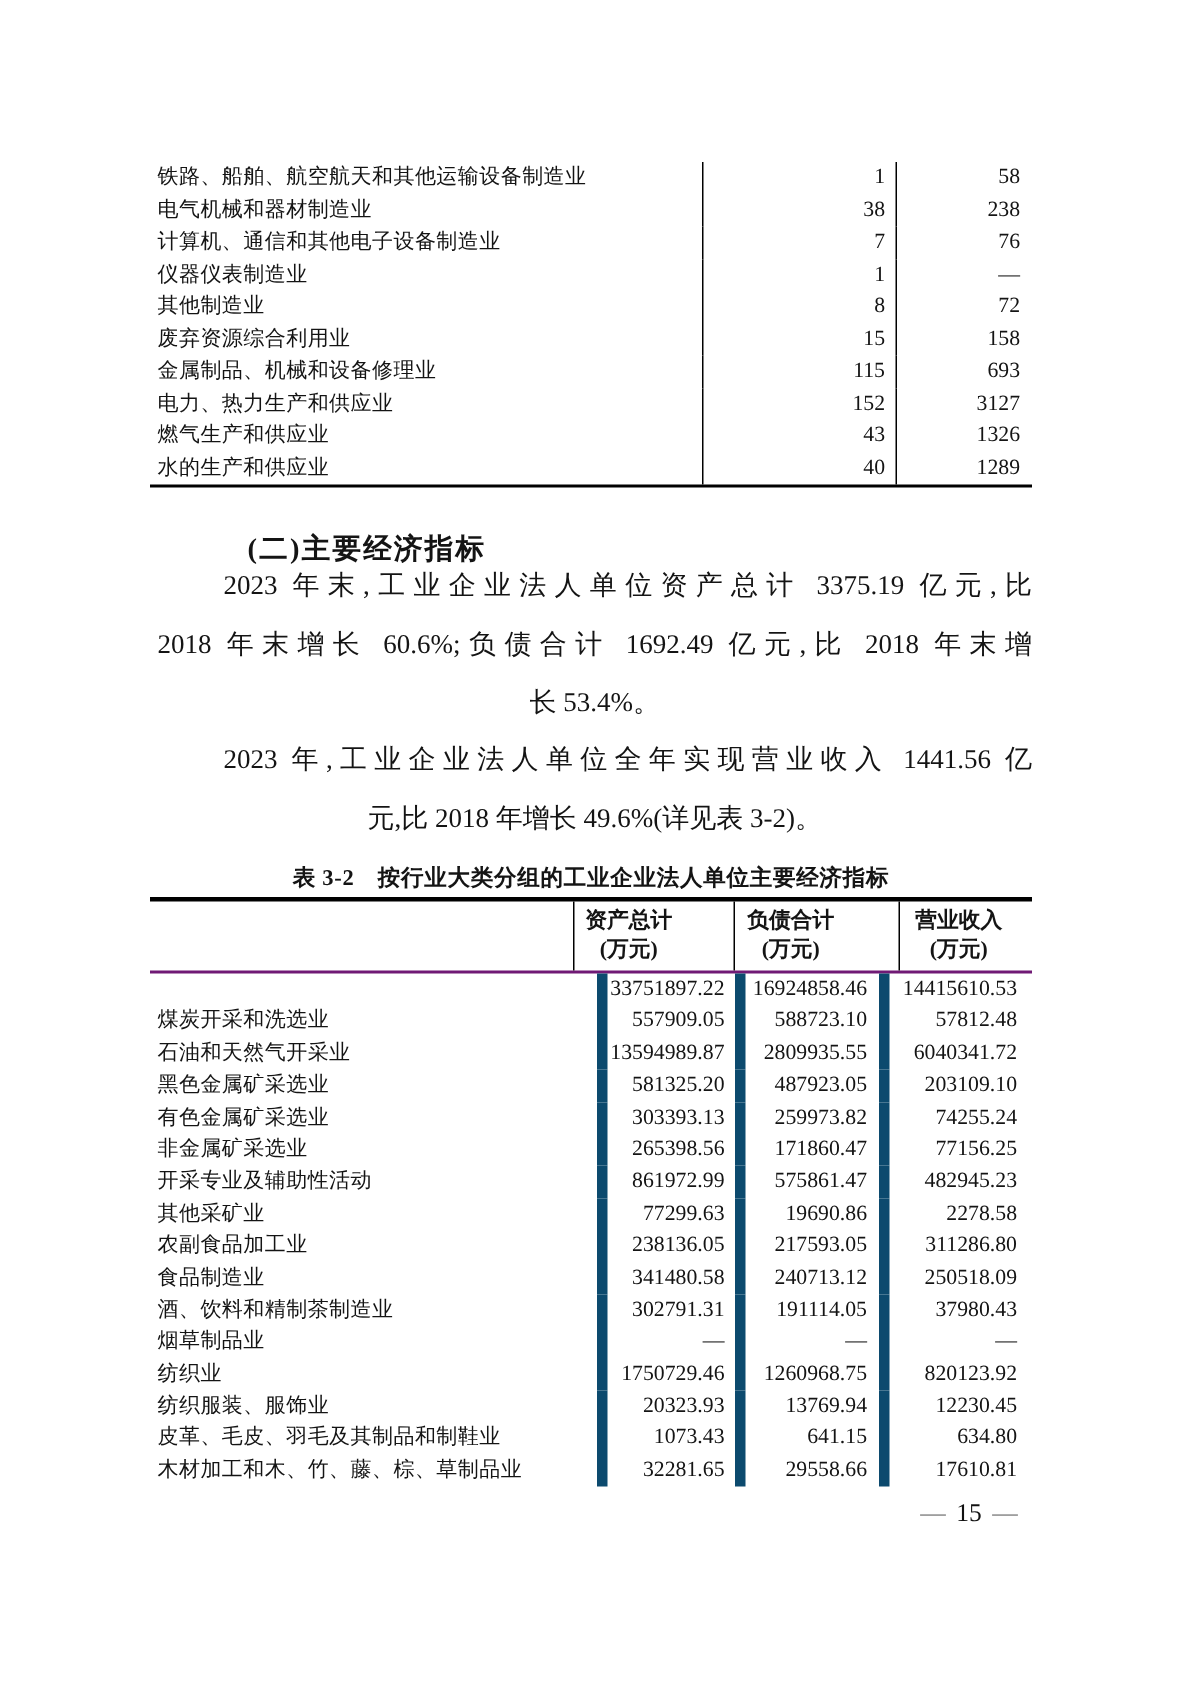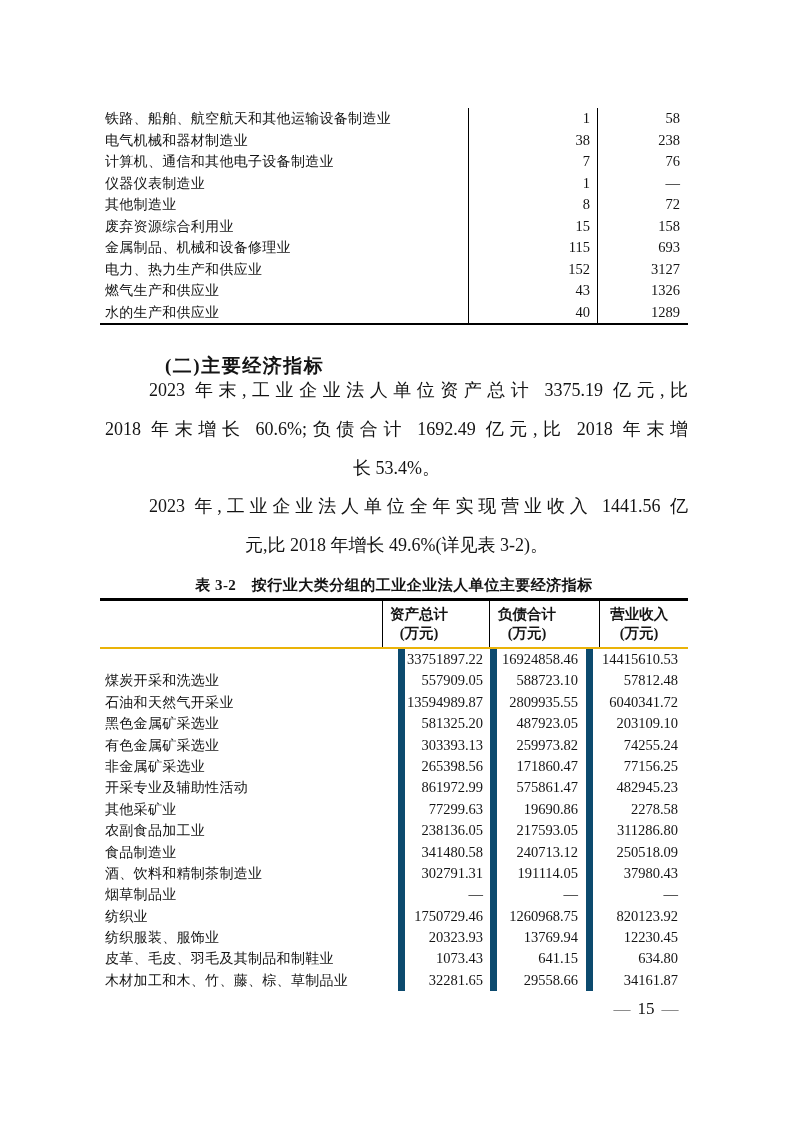--- a/index.html
+++ b/index.html
@@ -38,21 +38,21 @@
 
   
   .t2-title{
     position:absolute;left:100px;top:576px;width:588px;margin:0;
     text-align:center;font-size:15px;font-weight:bold;letter-spacing:.5px;
   }
   .table32{
     position:absolute;left:100px;top:598px;width:588px;
     border-top:3px solid #000;
   }
-  .t2-header{display:flex;height:46px;border-bottom:2px solid #eab308;gap:27px;}
+  .t2-header{display:flex;height:46px;border-bottom:2px solid #701a75;gap:27px;}
   .t2-hcell{
     box-sizing:border-box;border-left:1px solid #000;
     display:flex;flex-direction:column;justify-content:center;align-items:center;
     font-size:14.5px;font-weight:bold;line-height:19px;
   }
   .t2-row{display:flex;height:21.4px;line-height:21.4px;font-size:14px;}
   .t2-cell{box-sizing:border-box;white-space:nowrap;overflow:hidden;}
   .t2-label{width:298px;padding-left:5px;letter-spacing:.3px;}
   .t2-num{border-left:7px solid #0c4a6e;text-align:right;font-size:14.5px;}
   .t2-c1{width:92px;padding-right:7px;}
@@ -273,21 +273,21 @@
           <div class="t2-cell t2-label">皮革、毛皮、羽毛及其制品和制鞋业</div>
           <div class="t2-cell t2-num t2-c1">1073.43</div>
           <div class="t2-cell t2-num t2-c2">641.15</div>
           <div class="t2-cell t2-num t2-c3">634.80</div>
         </div>
 
         <div class="t2-row">
           <div class="t2-cell t2-label">木材加工和木、竹、藤、棕、草制品业</div>
           <div class="t2-cell t2-num t2-c1">32281.65</div>
           <div class="t2-cell t2-num t2-c2">29558.66</div>
-          <div class="t2-cell t2-num t2-c3">34161.87</div>
+          <div class="t2-cell t2-num t2-c3">17610.81</div>
         </div>
       </div>
   </div>
 
   <div class="page-number">
     <span class="dash">—</span><span class="num">15</span><span class="dash">—</span>
   </div>
 
 </div>
 

